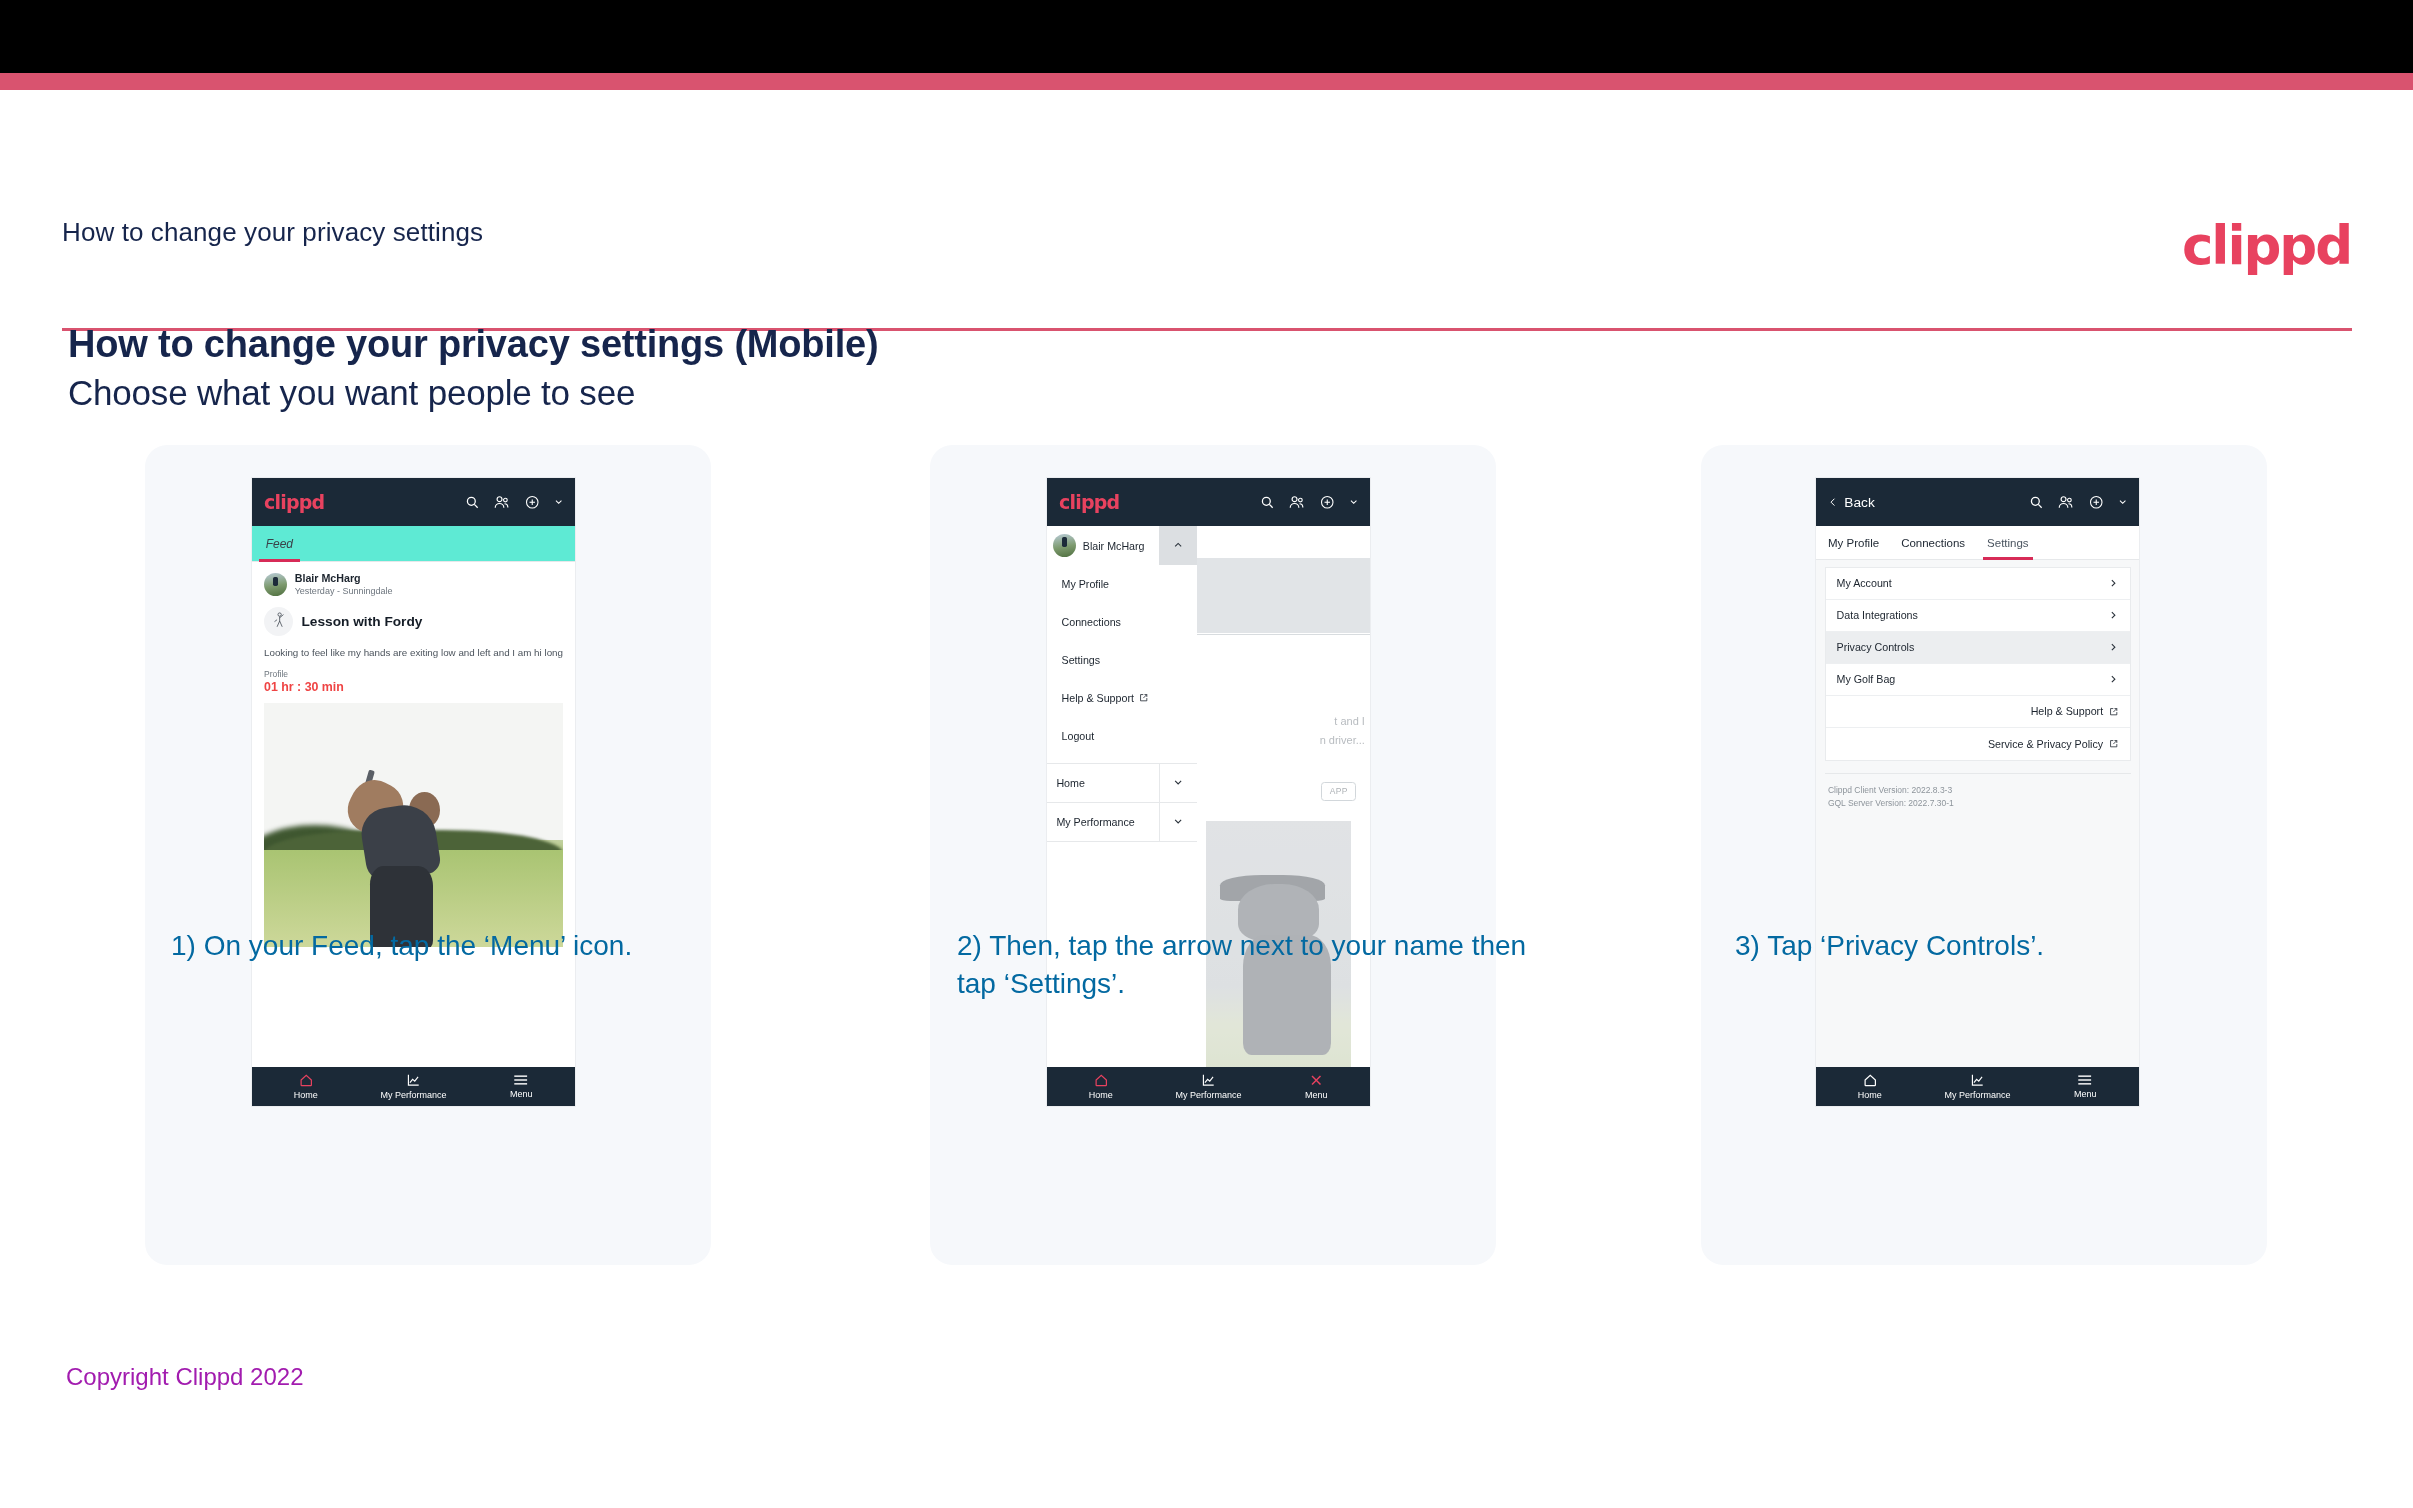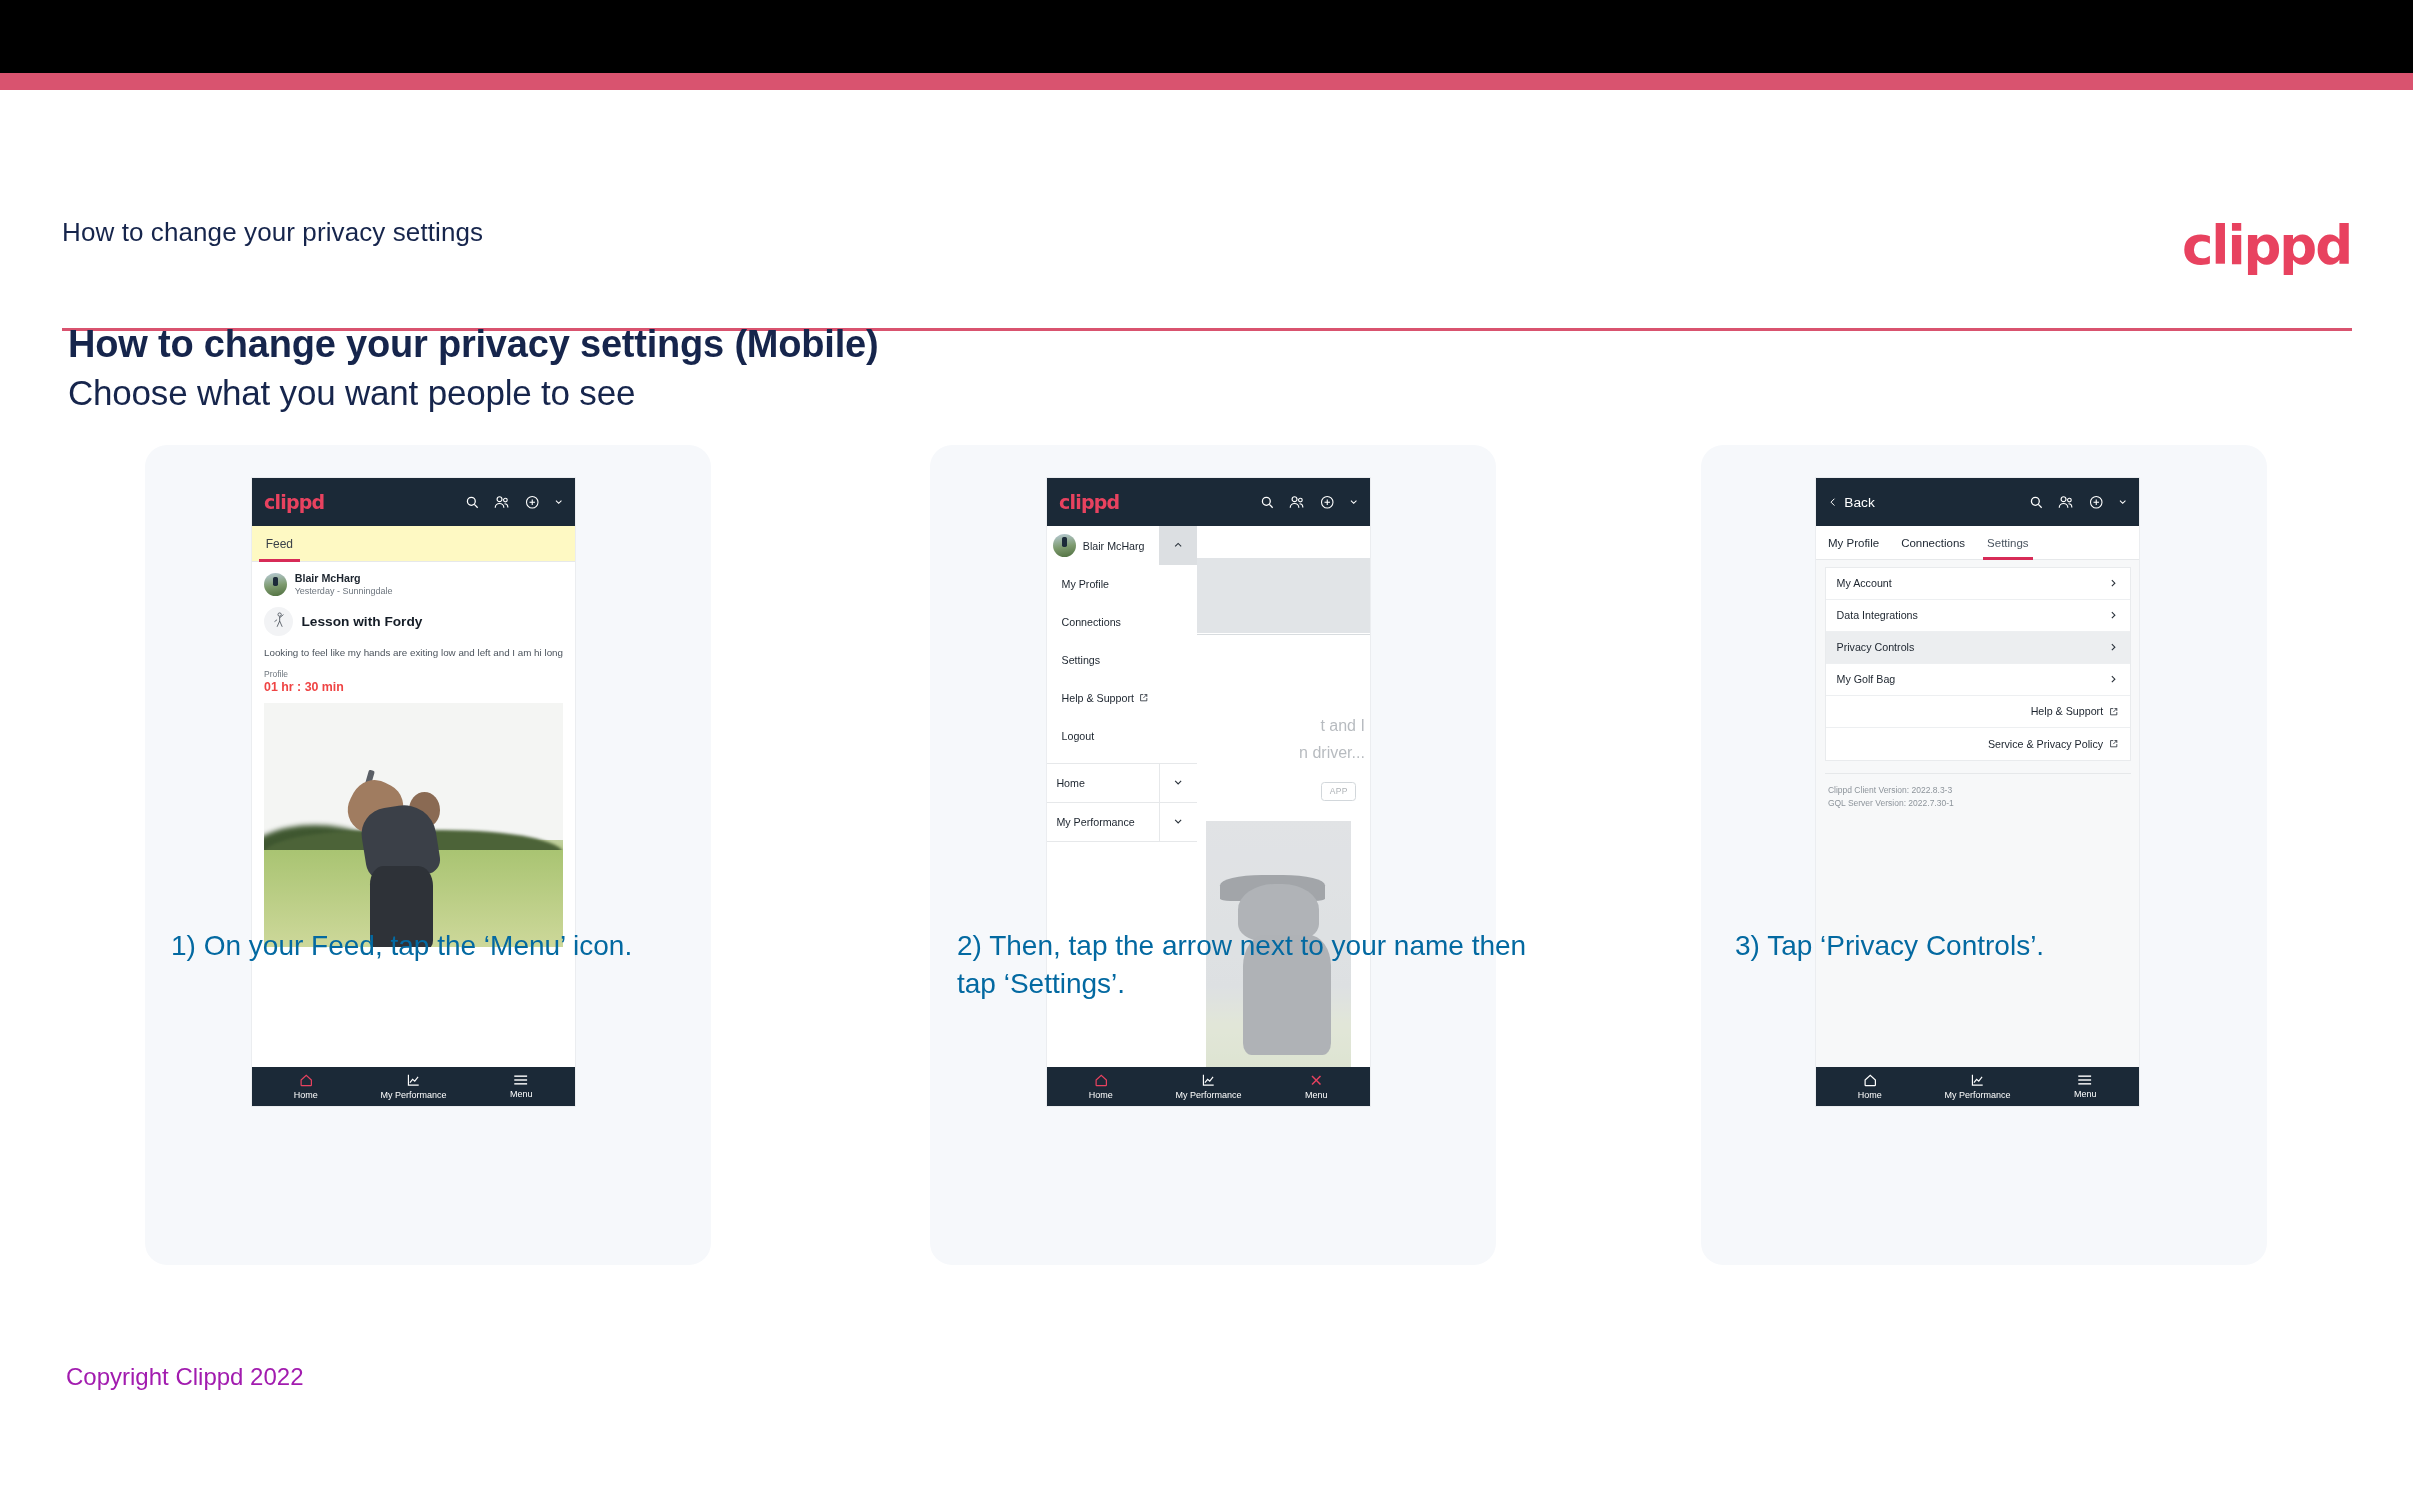--- a/index.html
+++ b/index.html
@@ -60,21 +60,21 @@
     position:relative; height:48px; background:#1b2937;
     display:flex; align-items:center; padding:0 12px;
   }
   .app-logo { font-family:"DejaVu Sans", sans-serif; font-size:19px; font-weight:700; color:#e8425f; letter-spacing:-0.8px; }
   .app-back { display:flex; align-items:center; gap:6px; color:#fff; font-size:13.7px; }
   .app-head-icons { margin-left:auto; display:flex; align-items:center; gap:14.5px; }
   .ic { display:inline-flex; align-items:center; justify-content:center; }
   .ic svg { display:block; }
 
   
-  .tabbar { position:relative; background:#fef9c3; border-bottom:0.9px solid #e6e8ea; height:36px; display:flex; align-items:center; padding:0 12px; }
+  .tabbar { position:relative; background:#5eead4; border-bottom:0.9px solid #e6e8ea; height:36px; display:flex; align-items:center; padding:0 12px;font-style:italic; }
   .tab { font-size:12px; color:#5e6670; padding:0 1.7px; height:100%; display:flex; align-items:center; position:relative; }
   .tab.active { color:#3a4149; }
   .tab.active::after { content:""; position:absolute; left:-5.1px; right:-5.1px; bottom:-0.9px; height:2.6px; background:#d72b57; }
 
   .tabbar3 { position:relative; background:#fff; border-bottom:0.9px solid #e6e8ea; height:34px; display:flex; align-items:center; gap:22px; padding:0 12px; }
   .tab3 { font-size:11.5px; color:#222b36; height:100%; display:flex; align-items:center; position:relative; font-weight:500; }
   .tab3.active { color:#4b5560; }
   .tab3.active::after { content:""; position:absolute; left:-4.3px; right:-4.3px; bottom:-0.9px; height:2.6px; background:#d72b57; }
 
   
@@ -115,21 +115,21 @@
   
   .botnav { position:absolute; left:0; right:0; bottom:0; height:39px; background:#1b2937; display:flex; }
   .nav-item { flex:1; display:flex; flex-direction:column; align-items:center; justify-content:center; gap:2.6px; }
   .nav-label { font-size:9px; color:#ffffff; }
 
   
   .drawer-wrap { position:relative; height:580px; background:#fff; overflow:hidden; }
   .dim-bg { position:absolute; left:150px; right:0; top:0; bottom:0; background:#fff; }
   .dim-bg .ghost-block { position:absolute; left:0; right:0; top:32px; height:75px; background:#c9ced3; }
   .dim-bg .ghost-line { position:absolute; left:0; right:0; top:108px; height:0.9px; background:#b9bfc5; }
-  .dim-bg .ghost-text { position:absolute; right:5.1px; top:186px; font-size:16px; color:#7d848c; line-height:1.7; text-align:right; }
+  .dim-bg .ghost-text { position:absolute; right:5.1px; top:186px; font-size:11px; color:#7d848c; line-height:1.7; text-align:right; }
   .dim-bg .ghost-chip { position:absolute; right:13.7px; top:256px; border:0.9px solid #aeb7be; color:#6a727a; font-size:8.5px; padding:3.4px 7.7px; border-radius:3.4px; letter-spacing:0.3px; }
   .dim-bg .ghost-photo { position:absolute; left:8.5px; right:19px; top:295px; bottom:0; background:linear-gradient(#c8ccd0 0%, #c2c7cb 58%, #c9d2b8 72%, #bcc9a3 100%); }
   .dim-bg .ghost-photo .gp-head { position:absolute; left:22%; top:22%; width:56%; height:20%; background:#6f757c; border-radius:45% 45% 30% 30%; }
   .dim-bg .ghost-photo .gp-cap { position:absolute; left:10%; top:19%; width:72%; height:9%; background:#565c63; border-radius:40% 40% 10% 10%; }
   .dim-bg .ghost-photo .gp-body { position:absolute; left:26%; top:40%; width:60%; height:42%; background:#6d737a; border-radius:26% 26% 10% 10%; }
   .dim-overlay { position:absolute; left:150px; right:0; top:0; bottom:0; background:rgba(255,255,255,.45); }
 
   .drawer { position:absolute; left:0; top:0; width:150px; height:100%; background:#fff; }
   .drawer-head { height:39px; display:flex; align-items:center; padding-left:6px; }
   .drawer-head .dh-name { font-size:10.7px; color:#1c242e; margin-left:6.8px; }

